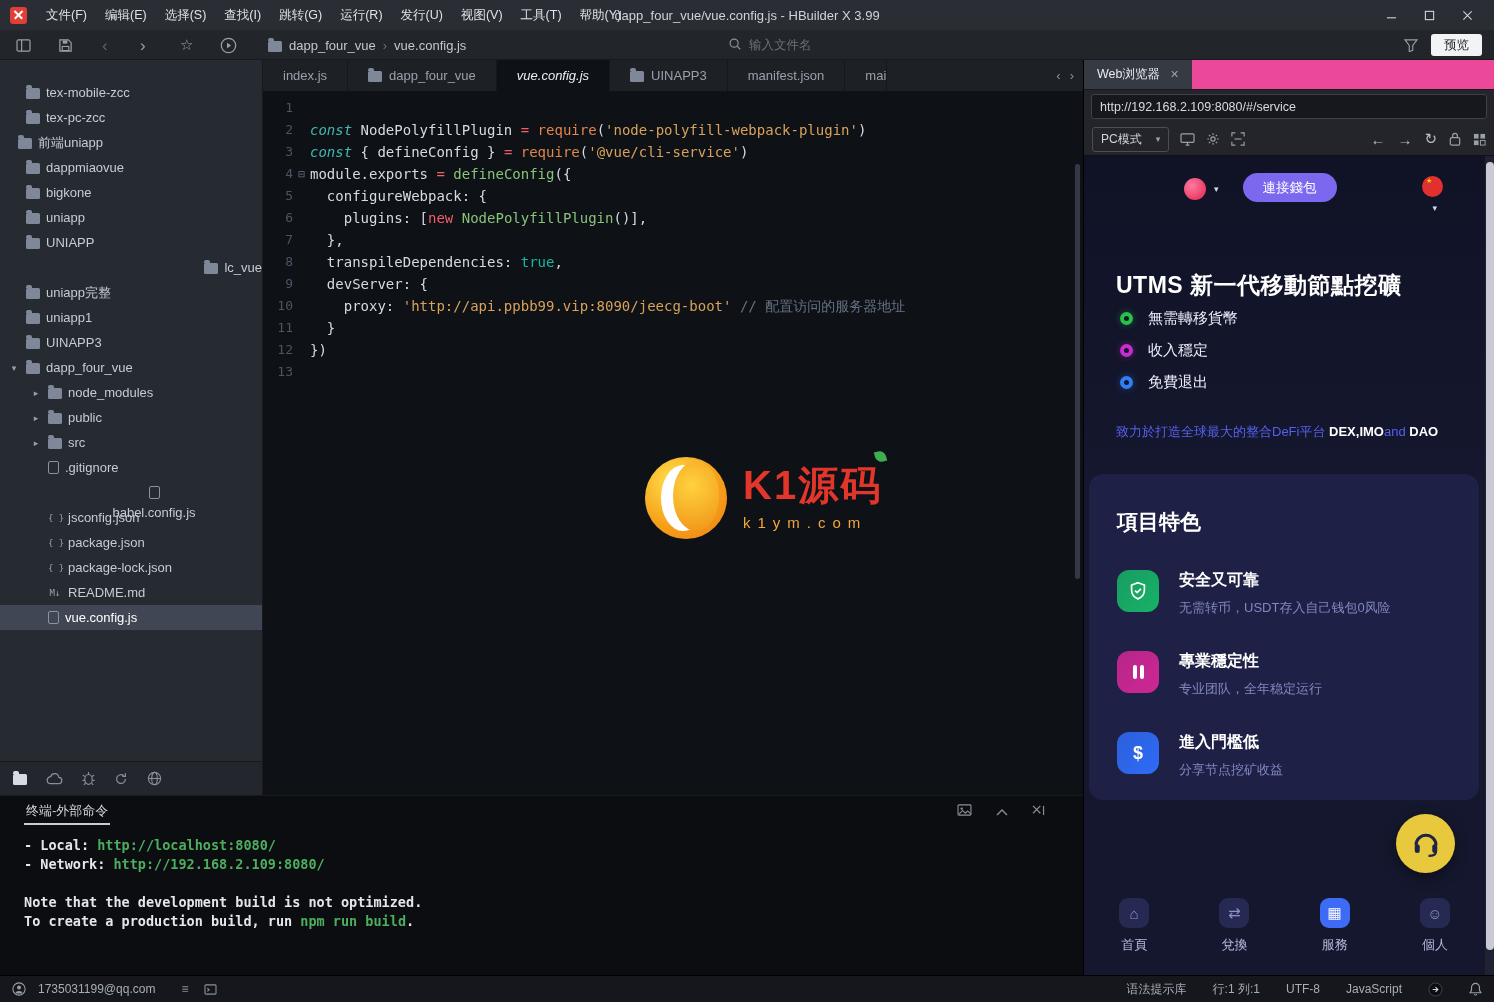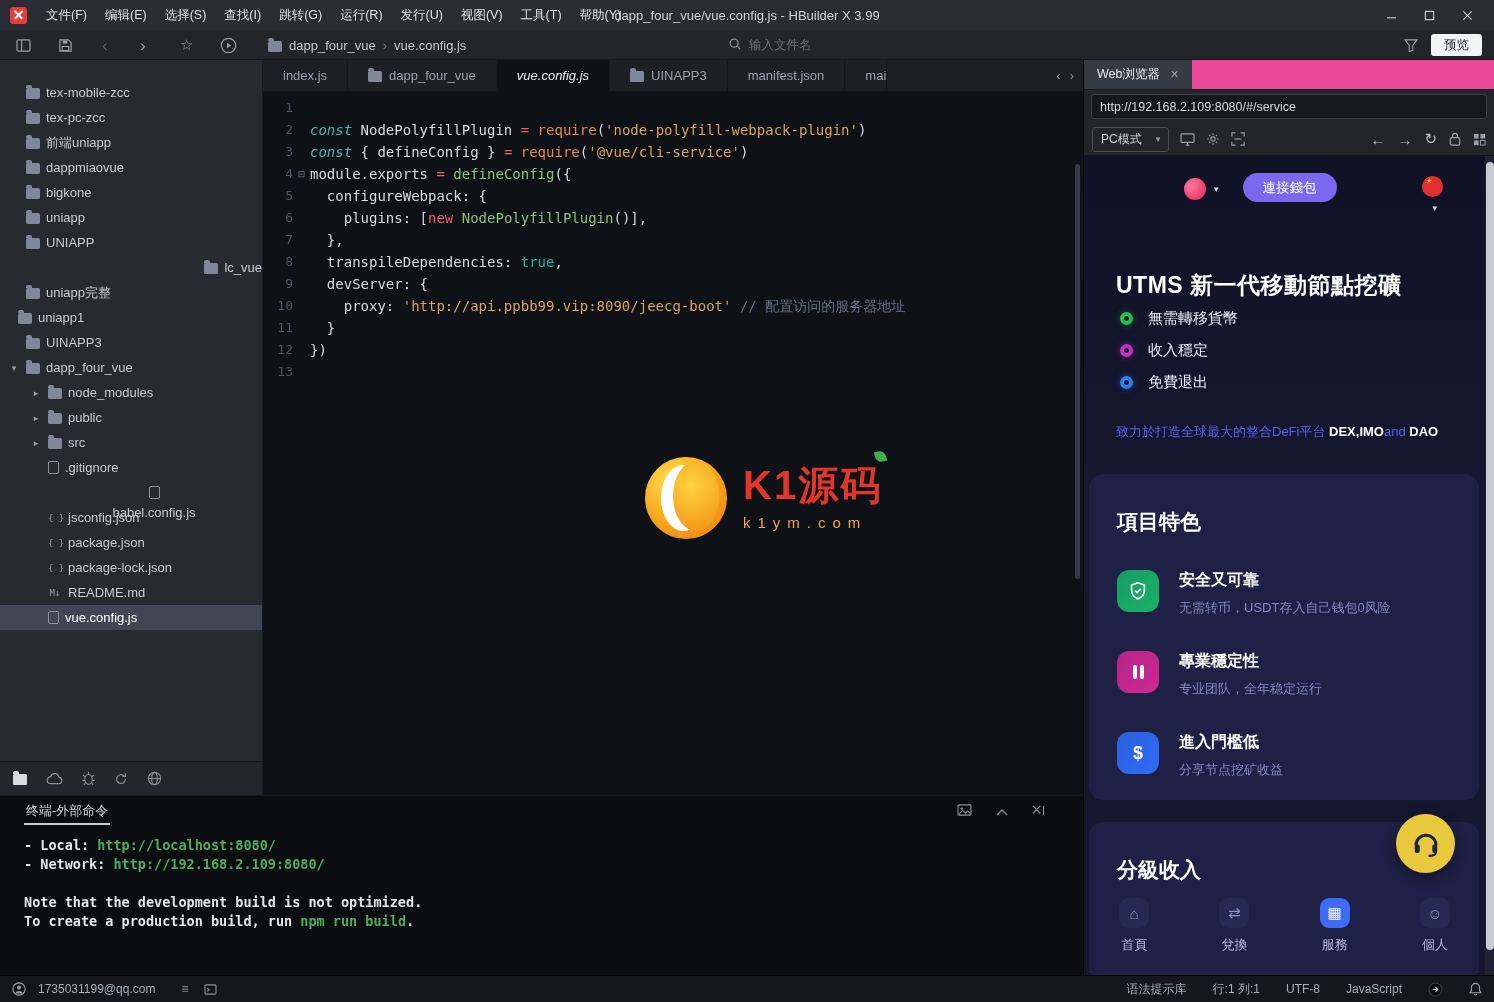--- a/index.html
+++ b/index.html
@@ -232,21 +232,21 @@
         <div class="tree-row" style="padding-left: 8px;">
           <span class="chev"></span>
           <span class="ic-folder"></span>
           <span class="tree-label">tex-mobile-zcc</span>
         </div>
         <div class="tree-row" style="padding-left: 8px;">
           <span class="chev"></span>
           <span class="ic-folder"></span>
           <span class="tree-label">tex-pc-zcc</span>
         </div>
-        <div class="tree-row" style="padding-left: 8px;">
+        <div class="tree-row" style="">
           <span class="chev"></span>
           <span class="ic-folder"></span>
           <span class="tree-label">前端uniapp</span>
         </div>
         <div class="tree-row" style="padding-left: 8px;">
           <span class="chev"></span>
           <span class="ic-folder"></span>
           <span class="tree-label">dappmiaovue</span>
         </div>
         <div class="tree-row" style="padding-left: 8px;">
@@ -267,21 +267,21 @@
         <div class="tree-row" style="padding-left: 8px; justify-content: flex-end;">
           <span class="chev"></span>
           <span class="ic-folder"></span>
           <span class="tree-label">lc_vue</span>
         </div>
         <div class="tree-row" style="padding-left: 8px;">
           <span class="chev"></span>
           <span class="ic-folder"></span>
           <span class="tree-label">uniapp完整</span>
         </div>
-        <div class="tree-row" style="">
+        <div class="tree-row" style="padding-left: 8px;">
           <span class="chev"></span>
           <span class="ic-folder"></span>
           <span class="tree-label">uniapp1</span>
         </div>
         <div class="tree-row" style="padding-left: 8px;">
           <span class="chev"></span>
           <span class="ic-folder"></span>
           <span class="tree-label">UINAPP3</span>
         </div>
         <div class="tree-row" style="padding-left: 8px;">
@@ -561,23 +561,20 @@
                 <span class="g-dollar">$</span>
               </div>
               <div class="card-tx">
                 <div class="card-t">進入門檻低</div>
                 <div class="card-d">分享节点挖矿收益</div>
               </div>
             </div>
           </div>
       </div>
 
-      <div class="card" id="card-income">
-        <div class="section-title">分級收入</div>
-      </div>
 
       <div id="bottom-nav">
           <div class="nav-item">
             <div class="nav-ic">⌂</div>
             <div class="nav-label">首頁</div>
           </div>
           <div class="nav-item">
             <div class="nav-ic">⇄</div>
             <div class="nav-label">兌換</div>
           </div>

